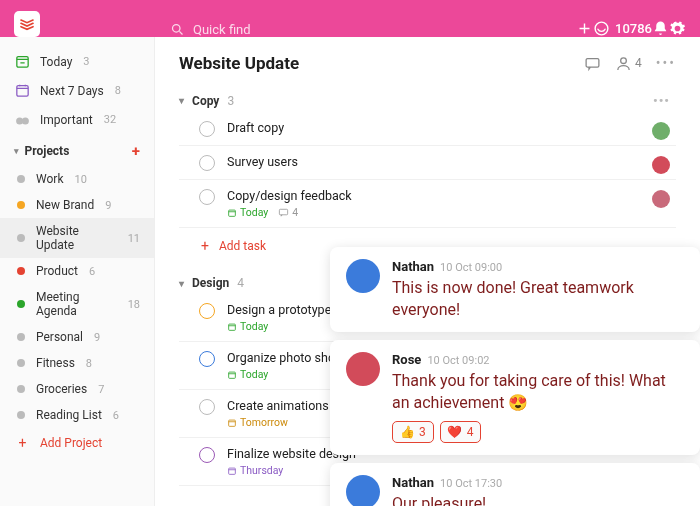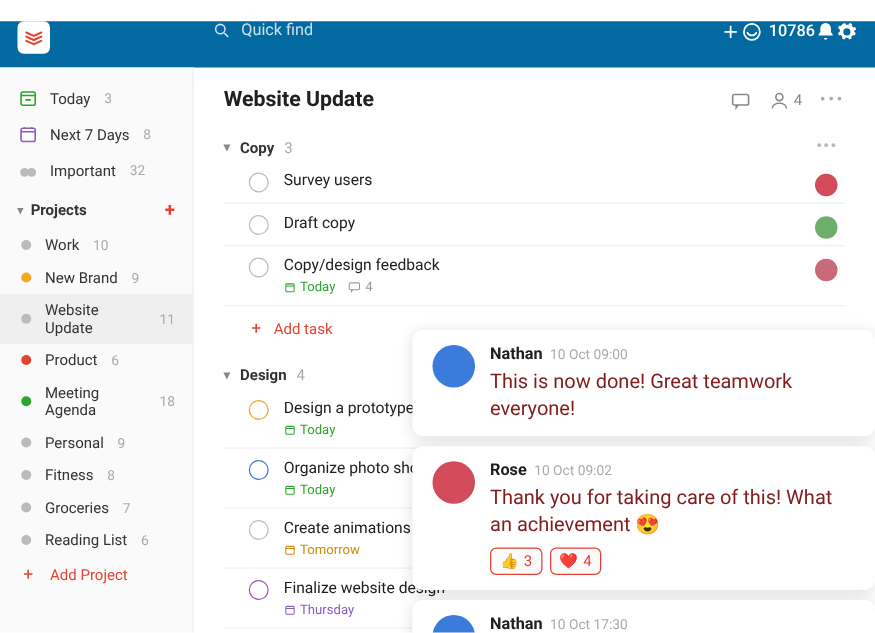--- a/index.html
+++ b/index.html
@@ -1,17 +1,17 @@
 <!DOCTYPE html>
 <html><head>
 <meta charset="utf-8">
 <style>
 *{box-sizing:border-box;margin:0;padding:0;font-family:-apple-system,BlinkMacSystemFont,"Segoe UI",Roboto,sans-serif;}
 body{width:700px;height:506px;overflow:hidden;background:#fff;color:#202020;font-size:13px;}
-.topbar{height:37px;background:#0369a1;display:flex;align-items:flex-start;padding:0 14px;color:#fff;margin-top:17px;}
+.topbar{height:37px;background:#ec4899;display:flex;align-items:flex-end;padding:0 14px;color:#fff;}
 .logo{width:26px;height:26px;background:#fff;border-radius:5px;display:flex;align-items:center;justify-content:center;}
 .logo svg{width:16px;height:16px;}
 .search{display:flex;align-items:center;margin-left:130px;gap:8px;opacity:.8;}
 .search svg{width:15px;height:15px;}
 .top-right{margin-left:auto;display:flex;align-items:center;}
 .top-right svg{width:17px;height:17px;}
 .karma{display:flex;align-items:center;gap:5px;font-size:13px;font-weight:500;}
 .main{display:flex;height:calc(100% - 37px);}
 .sidebar{width:155px;background:#fafafa;padding:10px 0;border-right:1px solid #eee;overflow:hidden;}
 .nav-item{display:flex;align-items:center;padding:6px 14px;cursor:pointer;font-size:12px;color:#333;gap:9px;}
@@ -207,32 +207,32 @@
         <div class="section">
    <div class="sec-hdr">
     <span class="chev">▾</span>
     <span>Copy</span>
     <span class="cnt">3</span>
     <span class="more">•••</span>
    </div>
           <div class="task">
      <span class="chk p4"></span>
      <div class="task-body">
+      <span class="task-title">Draft copy</span>
+
+     </div>
+     <span class="avatar" style="background:#6fae6a"></span>
+    </div>
+          <div class="task">
+     <span class="chk p4"></span>
+     <div class="task-body">
       <span class="task-title">Survey users</span>
 
      </div>
      <span class="avatar" style="background:#d24b5a"></span>
-    </div>
-          <div class="task">
-     <span class="chk p4"></span>
-     <div class="task-body">
-      <span class="task-title">Draft copy</span>
-
-     </div>
-     <span class="avatar" style="background:#6fae6a"></span>
     </div>
           <div class="task">
      <span class="chk p4"></span>
      <div class="task-body">
       <span class="task-title">Copy/design feedback</span>
       <div class="task-meta">
         <span class="due today"><svg width="10" height="10" viewBox="0 0 24 24" fill="none" stroke="currentColor" stroke-width="2">
                     <rect x="4" y="5" width="16" height="15" rx="2"></rect>
                     <path d="M4 9h16"></path>
                   </svg> Today</span>

